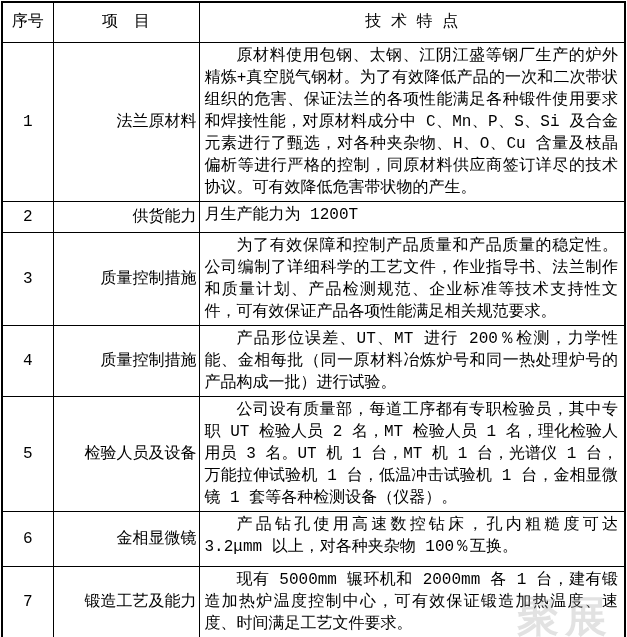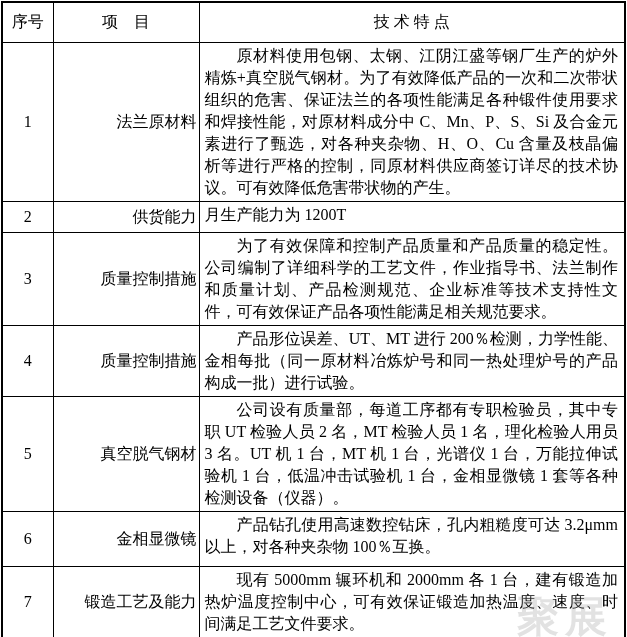--- a/index.html
+++ b/index.html
@@ -18,21 +18,21 @@
     width: 623px;
     margin: 1px auto 0 auto;
   }
   table.tech-table th,
   table.tech-table td {
     border: 1px solid #000000;
     font-size: 16px;
     line-height: 22px;
     overflow: hidden;
   }
-  table.tech-table { border: 2px solid #000000; }
+  table.tech-table { border: 2px solid #000000; font-family: Liberation Mono, monospace; }
   col.c-no   { width: 51px; }
   col.c-item { width: 146px; }
   col.c-det  { width: 426px; }
 
   thead tr { height: 40px; }
   thead th {
     font-weight: normal;
     text-align: center;
     vertical-align: middle;
     font-size: 16px;
@@ -109,21 +109,21 @@
         <td class="item">质量控制措施</td>
         <td class="detail indented">为了有效保障和控制产品质量和产品质量的稳定性。公司编制了详细科学的工艺文件，作业指导书、法兰制作和质量计划、产品检测规范、企业标准等技术支持性文件，可有效保证产品各项性能满足相关规范要求。</td>
       </tr>
       <tr>
         <td class="no">4</td>
         <td class="item">质量控制措施</td>
         <td class="detail indented">产品形位误差、UT、MT 进行 200％检测，力学性能、金相每批（同一原材料冶炼炉号和同一热处理炉号的产品构成一批）进行试验。</td>
       </tr>
       <tr>
         <td class="no">5</td>
-        <td class="item">真空脱气钢材</td>
+        <td class="item">检验人员及设备</td>
         <td class="detail indented">公司设有质量部，每道工序都有专职检验员，其中专职 UT 检验人员 2 名，MT 检验人员 1 名，理化检验人用员 3 名。UT 机 1 台，MT 机 1 台，光谱仪 1 台，万能拉伸试验机 1 台，低温冲击试验机 1 台，金相显微镜 1 套等各种检测设备（仪器）。</td>
       </tr>
       <tr>
         <td class="no">6</td>
         <td class="item">金相显微镜</td>
         <td class="detail indented">产品钻孔使用高速数控钻床，孔内粗糙度可达 3.2μmm 以上，对各种夹杂物 100％互换。</td>
       </tr>
       <tr>
         <td class="no">7</td>
         <td class="item">锻造工艺及能力</td>

